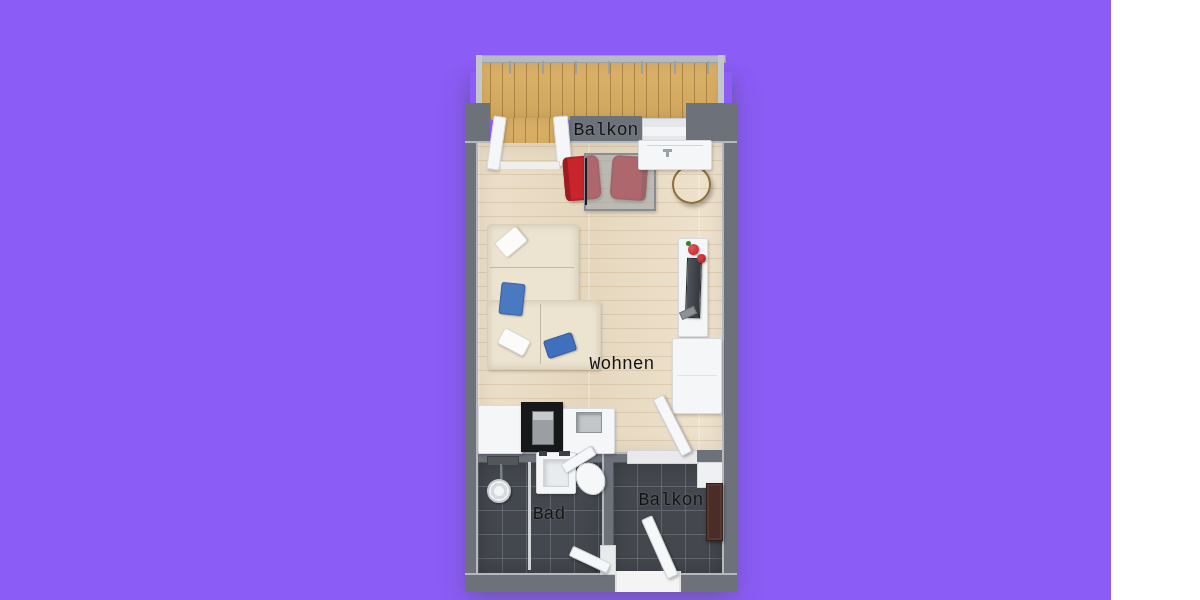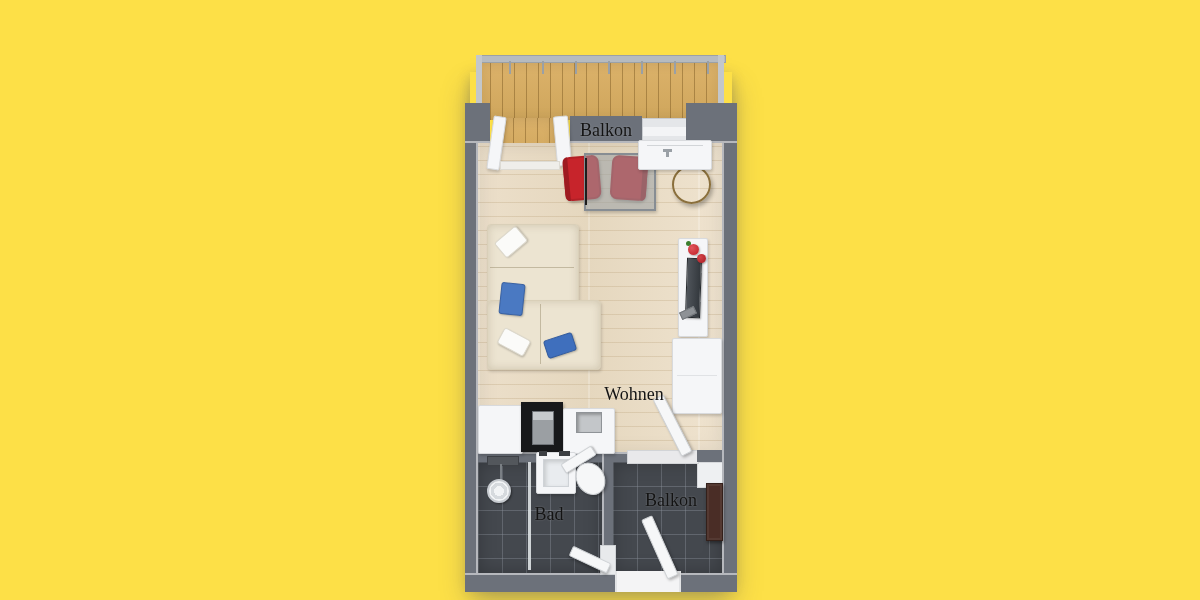--- a/index.html
+++ b/index.html
@@ -1,17 +1,17 @@
 <!DOCTYPE html>
 <html><head>
 <meta charset="utf-8">
 <style>
   html,body{margin:0;padding:0;background:#ffffff;}
-  .stage{position:relative;width:1200px;height:600px;background:#fde047;overflow:hidden;
-         font-family:Liberation Serif, serif;}
+  .stage{position:relative;width:1111px;height:600px;background:#8b5cf6;overflow:hidden;
+         font-family:Liberation Mono, monospace;}
   .abs{position:absolute;}
   
   .wall{background:#6c717a;}
   .wood{background-color:#e9dcc6;
         background-image:
           repeating-linear-gradient(0deg, rgba(185,160,120,.30) 0 1px, rgba(0,0,0,0) 1px 14px),
           repeating-linear-gradient(90deg, rgba(255,255,255,.22) 0 2px, rgba(0,0,0,0) 2px 110px),
           linear-gradient(90deg,#ecdfca 0%,#e5d7be 45%,#efe3cf 100%);
         box-shadow:inset 0 0 22px rgba(0,0,0,.10);}
   .deck{background-color:#d4aa60;
@@ -151,17 +151,17 @@
 
   <div class="abs doorleaf" style="left:567px;top:563px;width:40px;height:9px;transform:rotate(25deg);transform-origin:100% 50%;"></div>
 
   <div class="abs" style="left:706px;top:483px;width:15px;height:56px;background:#4a2d26;border:1px solid #33201b;
               box-shadow:inset 0 0 0 2px rgba(255,255,255,.06),1px 2px 3px rgba(0,0,0,.4);"></div>
 
   <div class="abs" style="left:615px;top:571px;width:62px;height:21px;background:#f4f4f5;border-left:2px solid #e2e3e5;border-right:2px solid #e2e3e5;"></div>
   <div class="abs doorleaf" style="left:667px;top:512px;width:10px;height:63px;transform:rotate(-24deg);transform-origin:50% 100%;"></div>
 
   <div class="abs label" style="left:606px;top:130px;">Balkon</div>
-  <div class="abs label" style="left:622px;top:394px;margin-left:12px;">Wohnen</div>
+  <div class="abs label" style="left:622px;top:364px;">Wohnen</div>
   <div class="abs label" style="left:549px;top:514px;">Bad</div>
   <div class="abs label" style="left:671px;top:500px;">Balkon</div>
 
 </div>
 
 </body></html>

